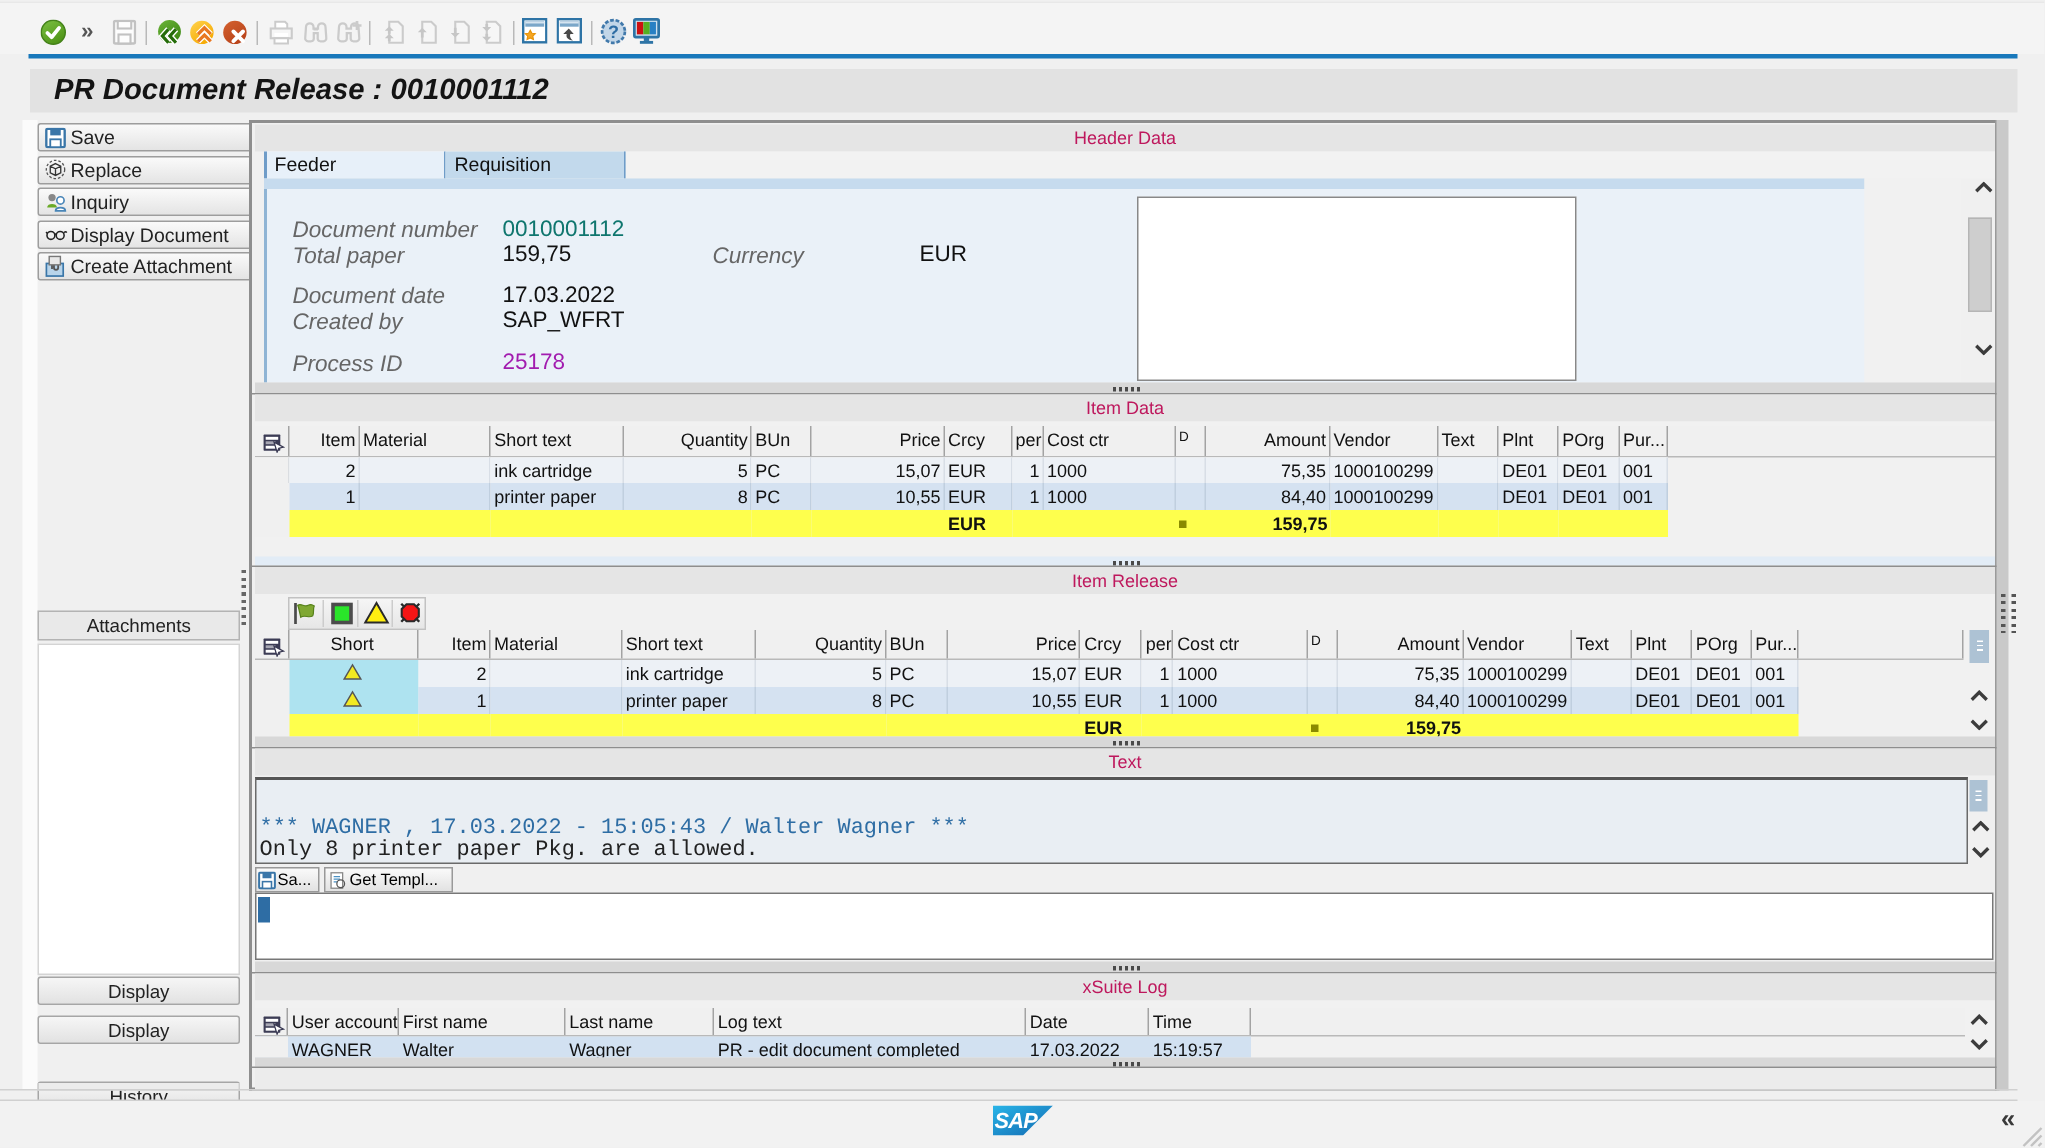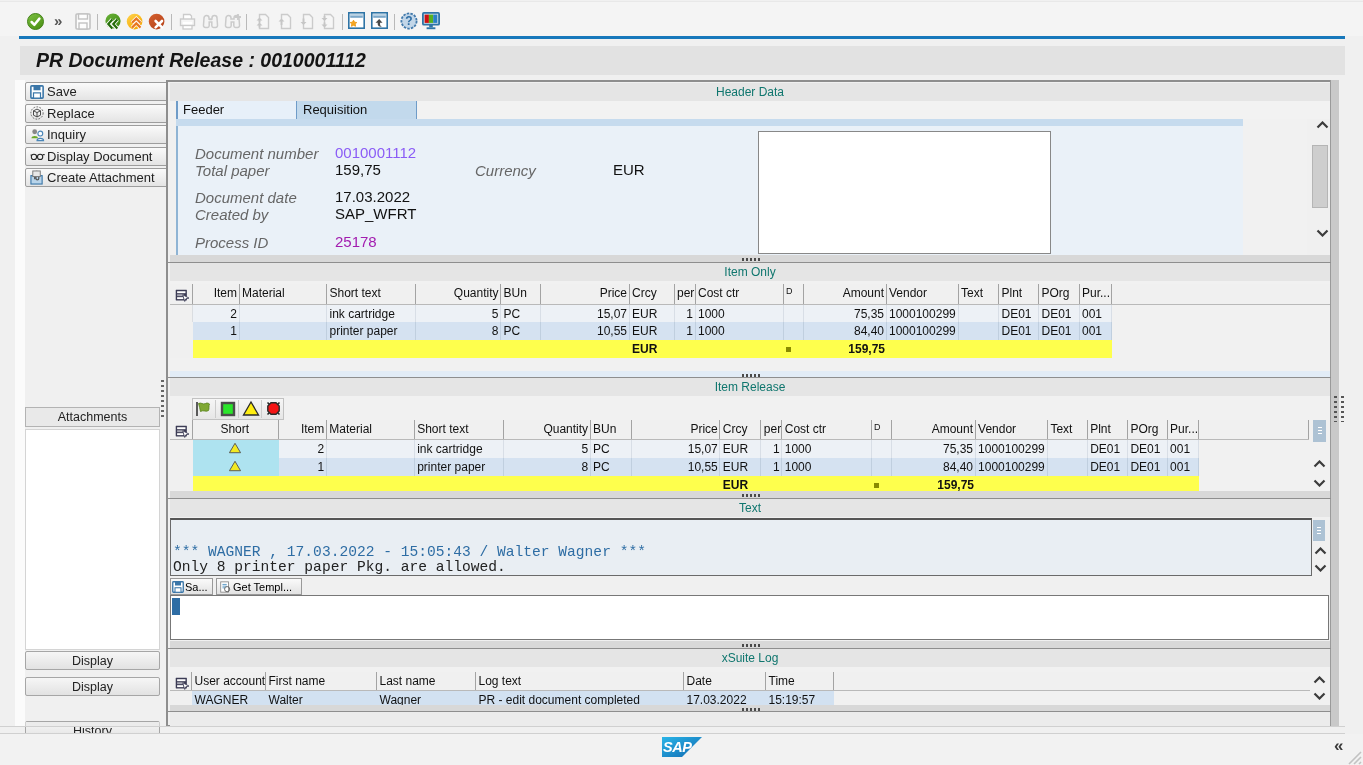--- a/index.html
+++ b/index.html
@@ -12,21 +12,21 @@
 #titlebar { left:20px; top:46px; width:1325px; height:29px; background:#e2e2e2; }
 #titlebar span { position:absolute; left:16px; top:3px; font-size:19.5px; font-weight:bold; font-style:italic; color:#141414; }
 
 .sbtn { left:25px; width:148px; height:19px; background:linear-gradient(#fafafa,#e4e4e4); border:1px solid #9d9d9d; border-radius:2px; font-size:13px; color:#222; display:flex; align-items:center; padding-left:4px; }
 .sbtn2 { left:25px; width:135px; height:19px; background:linear-gradient(#f6f6f6,#e2e2e2); border:1px solid #a6a6a6; border-radius:2px; font-size:12.5px; color:#222; display:flex; align-items:center; justify-content:center;}
 #attach { left:25px; top:407px; width:135px; height:20px; background:#e9e9e9; border:1px solid #b3b3b3; font-size:12.5px; display:flex; align-items:center; justify-content:center; color:#222;}
 #sidewhite { left:25px; top:429px; width:135px; height:221px; background:#ffffff; border:1px solid #d4d4d4;}
 
 #main { left:166px; top:80px; width:1167px; height:647px; border:2px solid #8e8e8e; border-right:none; background:#f0f0f0;}
 #mainrightband { left:1330px; top:80px; width:9px; height:647px; background:#c9c9c9; border-left:1px solid #9a9a9a;}
-.ptitle { left:170px; width:1160px; height:18px; background:#e5e5e5; font-size:12px; color:#0f766e; text-align:center; line-height:18px; }
+.ptitle { left:170px; width:1160px; height:18px; background:#e5e5e5; font-size:12px; color:#be185d; text-align:center; line-height:18px; }
 .splitter { left:170px; width:1160px; height:7px; background:#d8d8d8; }
 .dots { position:absolute; left:572px; top:3px; width:19px; height:3px; background-image:repeating-linear-gradient(90deg,#4a4a4a 0 2px,transparent 2px 4px); }
 .hline { left:168px; width:1163px; height:1px; background:#8e8e8e; }
 
 .trow { display:flex; font-size:12px; color:#111; }
 .cell { flex:none; overflow:hidden; white-space:nowrap; padding-top:2px; }
 .cr { text-align:right; padding-right:1.5px !important; }
 .hdrrow { background:#f0f0f0; border-bottom:1px solid #b9b9b9; }
 .hdrrow .cell { border-right:1px solid #a3a3a3; }
 .rowA { background:#edf1f6; border-right:1px solid rgba(120,140,160,0.18); }
@@ -211,21 +211,21 @@
 <div class="abs" id="mainrightband"></div>
 
 <div class="abs ptitle" style="top:83px">Header Data</div>
 <div class="abs" style="left:176px;top:101px;width:1154px;height:18px;background:#f2f2f2"></div>
 <div class="abs" style="left:176px;top:101px;width:120.5px;height:17.5px;background:#e7f0f9;border-left:2px solid #6f9cc8;border-right:1px solid #6f9cc8;font-size:13px;padding:1px 0 0 5px;color:#111">Feeder</div>
 <div class="abs" style="left:297px;top:101px;width:120px;height:17.5px;background:#c2d9ec;border-right:1px solid #6f9cc8;font-size:13px;padding:1px 0 0 6px;color:#111">Requisition</div>
 <div class="abs" style="left:176px;top:118.5px;width:1067px;height:7px;background:#c6dbee"></div>
 <div class="abs" style="left:176px;top:125.5px;width:1067px;height:129.5px;background:#eaf1f8;border-left:2px solid #8fb4d4"></div>
 <div class="abs" style="left:1243px;top:119px;width:64px;height:136px;background:#f1f1f1"></div>
 <div class="abs" style="left:195px;top:145px;font-size:15px;font-style:italic;color:#666">Document number</div>
-<div class="abs" style="left:335px;top:144px;font-size:15px;color:#8b5cf6">0010001112</div>
+<div class="abs" style="left:335px;top:144px;font-size:15px;color:#0f766e">0010001112</div>
 <div class="abs" style="left:195px;top:162px;font-size:15px;font-style:italic;color:#666">Total paper</div>
 <div class="abs" style="left:335px;top:161px;font-size:15px;color:#111">159,75</div>
 <div class="abs" style="left:475px;top:162px;font-size:15px;font-style:italic;color:#666">Currency</div>
 <div class="abs" style="left:613px;top:161px;font-size:15px;color:#111">EUR</div>
 <div class="abs" style="left:195px;top:189px;font-size:15px;font-style:italic;color:#666">Document date</div>
 <div class="abs" style="left:335px;top:188px;font-size:15px;color:#111">17.03.2022</div>
 <div class="abs" style="left:195px;top:206px;font-size:15px;font-style:italic;color:#666">Created by</div>
 <div class="abs" style="left:335px;top:205px;font-size:15px;color:#111">SAP_WFRT</div>
 <div class="abs" style="left:195px;top:234px;font-size:15px;font-style:italic;color:#666">Process ID</div>
 <div class="abs" style="left:335px;top:233px;font-size:15px;color:#a21caf">25178</div>
@@ -245,21 +245,21 @@
 
 .t1 .c0{width:22.5px}.t1 .c1{width:47px}.t1 .c2{width:87.5px}.t1 .c3{width:88.5px}.t1 .c4{width:85.5px}.t1 .c5{width:40px}.t1 .c6{width:88.5px}.t1 .c7{width:45px}.t1 .c8{width:21px}.t1 .c9{width:88px}.t1 .c10{width:20px}.t1 .c11{width:83px}.t1 .c12{width:72px}.t1 .c13{width:40.5px}.t1 .c14{width:40px}.t1 .c15{width:40.5px}.t1 .c16{width:32.5px}
 
 .t2 .c0{width:22.5px}.t2 .cS{width:86px;text-align:center}.t2 .c1{width:48.3px}.t2 .c2{width:87.9px}.t2 .c3{width:89.3px}.t2 .c4{width:86.6px}.t2 .c5{width:41.9px}.t2 .c6{width:87.8px}.t2 .c7{width:41.1px}.t2 .c8{width:20.9px}.t2 .c9{width:89.3px}.t2 .c10{width:20px}.t2 .c11{width:84px}.t2 .c12{width:72.4px}.t2 .c13{width:39.7px}.t2 .c14{width:40.3px}.t2 .c15{width:39.7px}.t2 .c16{width:31.3px}.t2 .c17{width:110px}
 
 .t3 .c0{width:22px}.t3 .c1{width:74px;padding-right:16px}.t3 .c2{width:111px}.t3 .c3{width:99px}.t3 .c4{width:208px}.t3 .c5{width:82px}.t3 .c6{width:68px}
 .cell{padding-left:2.5px;padding-right:3px}
 .tico{width:15px;height:13px;margin:2.5px 0 0 2px}
 </style>
 
-<div class="abs ptitle" style="top:263px">Item Only</div>
+<div class="abs ptitle" style="top:263px">Item Data</div>
 <div class="abs" style="left:170px;top:281px;width:1160px;height:90px;background:#f1f1f1"></div>
 <div class="abs trow t1 hdrrow" style="left:170px;top:284px;width:1160px;height:20.5px">
 <div class="cell c0"><svg class="tico" viewBox="0 0 16 14">
         <rect x="0.7" y="0.7" width="12" height="11.6" fill="#3c3c55" rx="0.5"></rect>
         <rect x="2.2" y="2.4" width="9" height="2.1" fill="#fff"></rect>
         <rect x="2.2" y="5.6" width="7" height="2.1" fill="#a8a8b4"></rect>
         <rect x="2.2" y="8.8" width="7" height="2.1" fill="#fff"></rect>
         <path d="M8.2 6.2 L15 9.8 L11.6 10.6 L10.4 13.4 Z" fill="#fff" stroke="#3c3c55" stroke-width="0.9"></path>
       </svg></div>
 <div class="cell c1 cr">Item</div>

